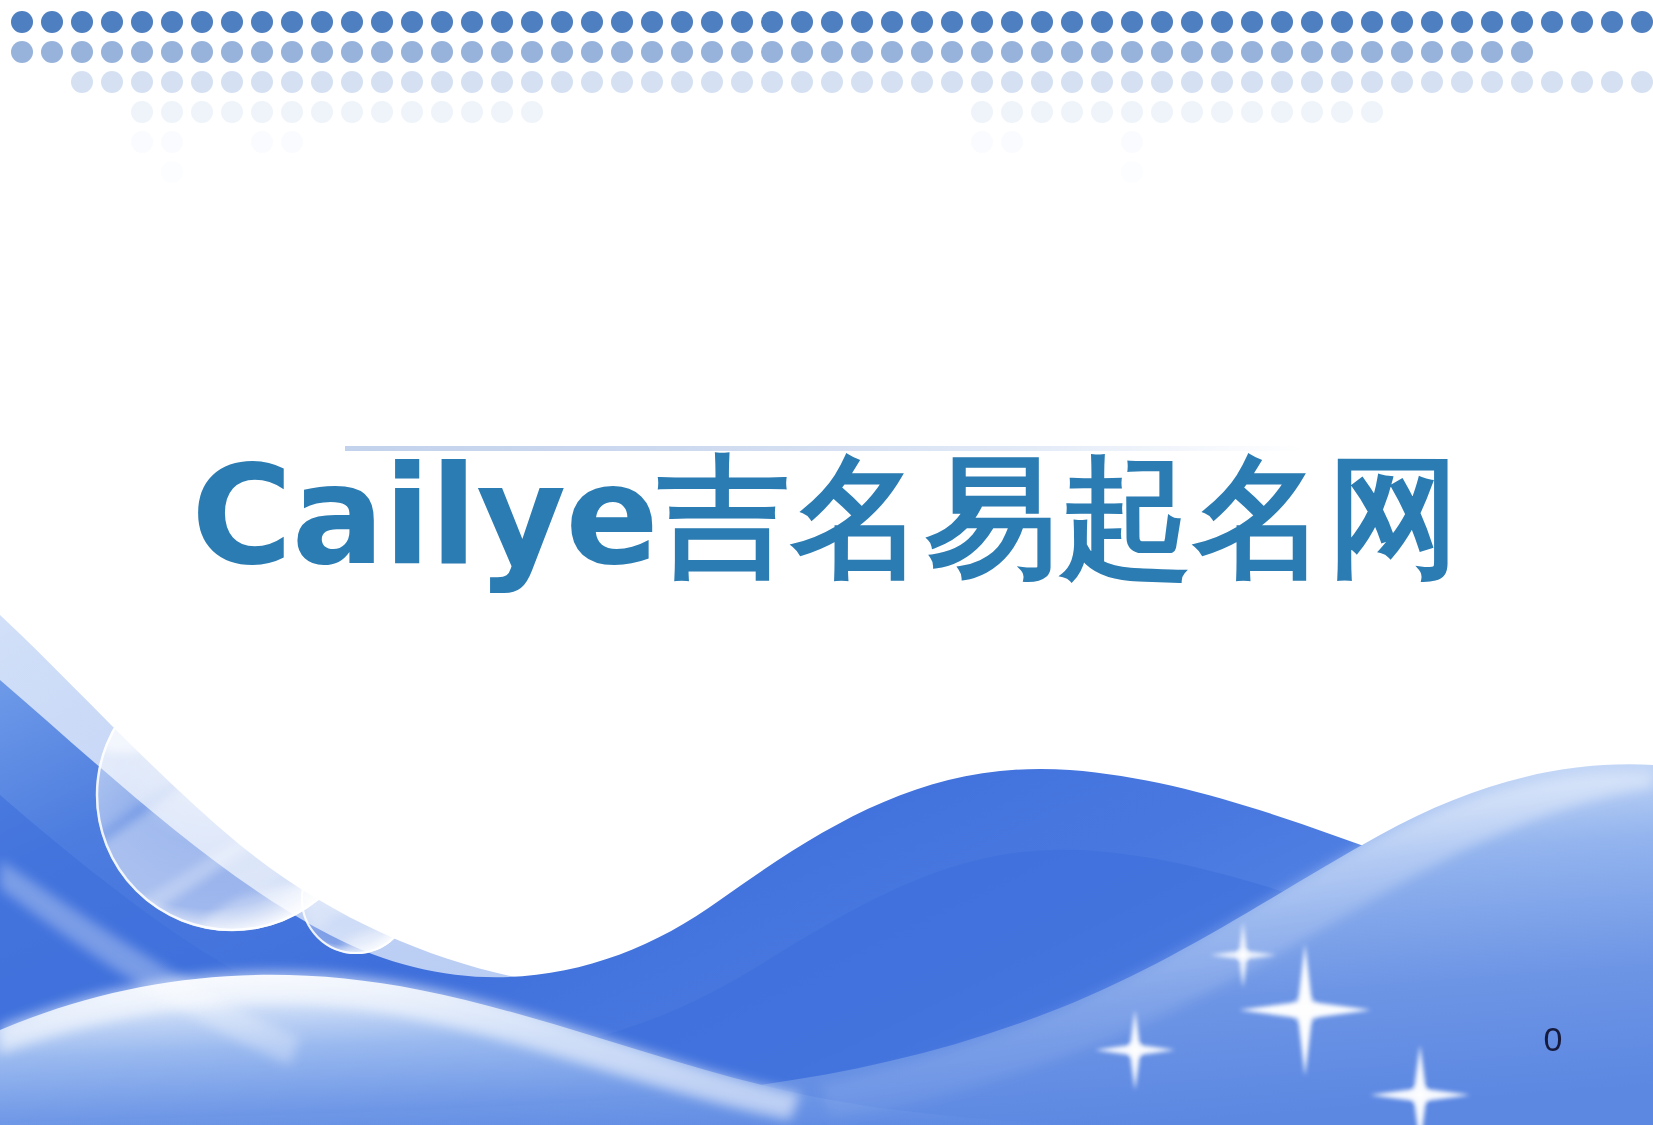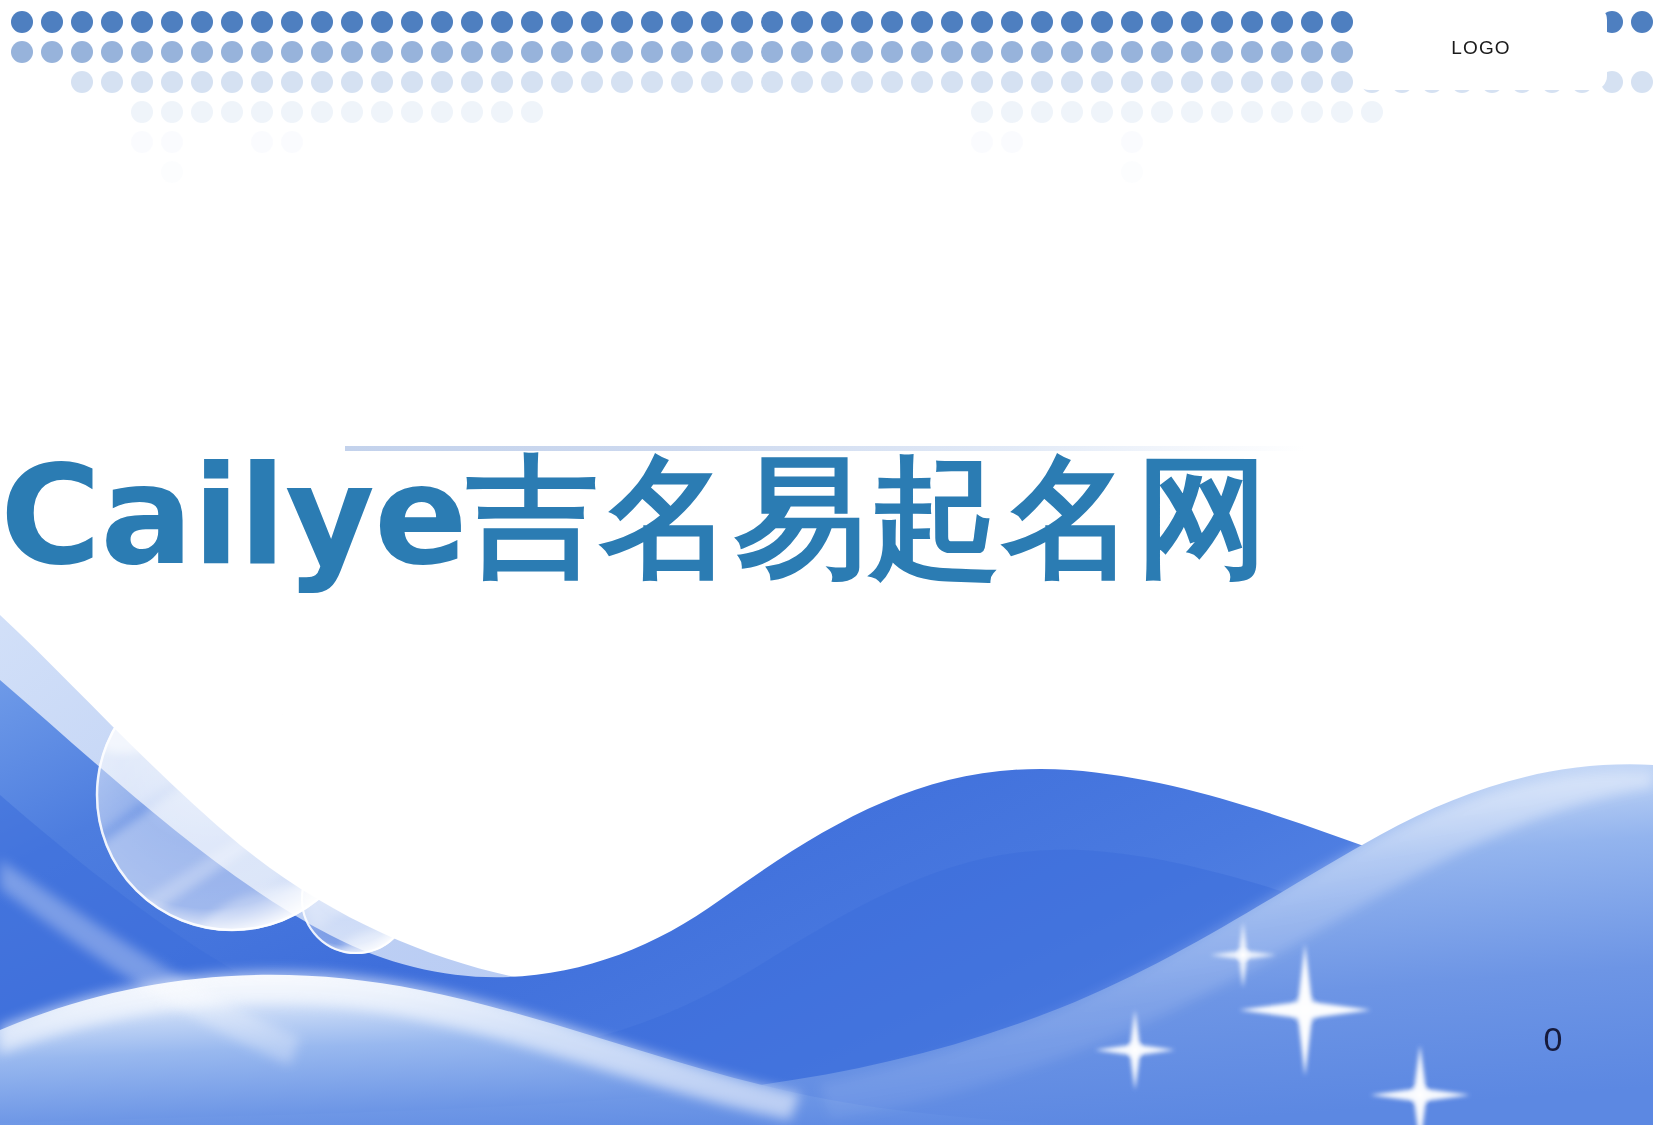--- a/index.html
+++ b/index.html
@@ -47,20 +47,21 @@
     position:absolute;
     left:345px; top:446px;
     width:960px; height:5px;
     background:linear-gradient(to right,#c3d2ec 0%,#cdd9ef 35%,#e2eaf7 70%,rgba(255,255,255,0) 100%);
     z-index:4;
   }
   #title-line{
     position:absolute;
     left:0px; top:430px;
     width:1653px;
+    text-align:center;
     z-index:5;
     white-space:nowrap;
   }
   #title-line .t-latin{
     font-family:"DejaVu Sans", sans-serif;
     font-weight:bold;
     font-size:138px;
     color:#2B7CB3;
     letter-spacing:-1px;
   }
@@ -298,23 +299,20 @@
         <ellipse cx="262" cy="142" rx="11" ry="11" fill="#DCE6F5" opacity="0.15"></ellipse>
         <ellipse cx="292" cy="142" rx="11" ry="11" fill="#DCE6F5" opacity="0.15"></ellipse>
         <ellipse cx="982" cy="142" rx="11" ry="11" fill="#DCE6F5" opacity="0.15"></ellipse>
         <ellipse cx="1012" cy="142" rx="11" ry="11" fill="#DCE6F5" opacity="0.15"></ellipse>
         <ellipse cx="1132" cy="142" rx="11" ry="11" fill="#DCE6F5" opacity="0.15"></ellipse>
         <ellipse cx="172" cy="172" rx="11" ry="11" fill="#E6EEF8" opacity="0.12"></ellipse>
         <ellipse cx="1132" cy="172" rx="11" ry="11" fill="#E6EEF8" opacity="0.12"></ellipse>
       </g>
   </svg>
 
-  <div id="logo-box">
-    <span class="logo-text">LOGO</span>
-  </div>
 
   <div id="title-rule"></div>
 
   <div id="title-line"><span class="t-latin">Cailye</span><span class="t-cjk">吉名易起名网</span></div>
 
   <svg id="wave-art" viewBox="0 0 1653 565" width="1653" height="565" preserveAspectRatio="none" aria-hidden="true">
     <defs>
 
       <linearGradient id="gRibbon" x1="0" y1="0" x2="1" y2="0.55">
         <stop offset="0%" stop-color="#6E9AE8"></stop>

